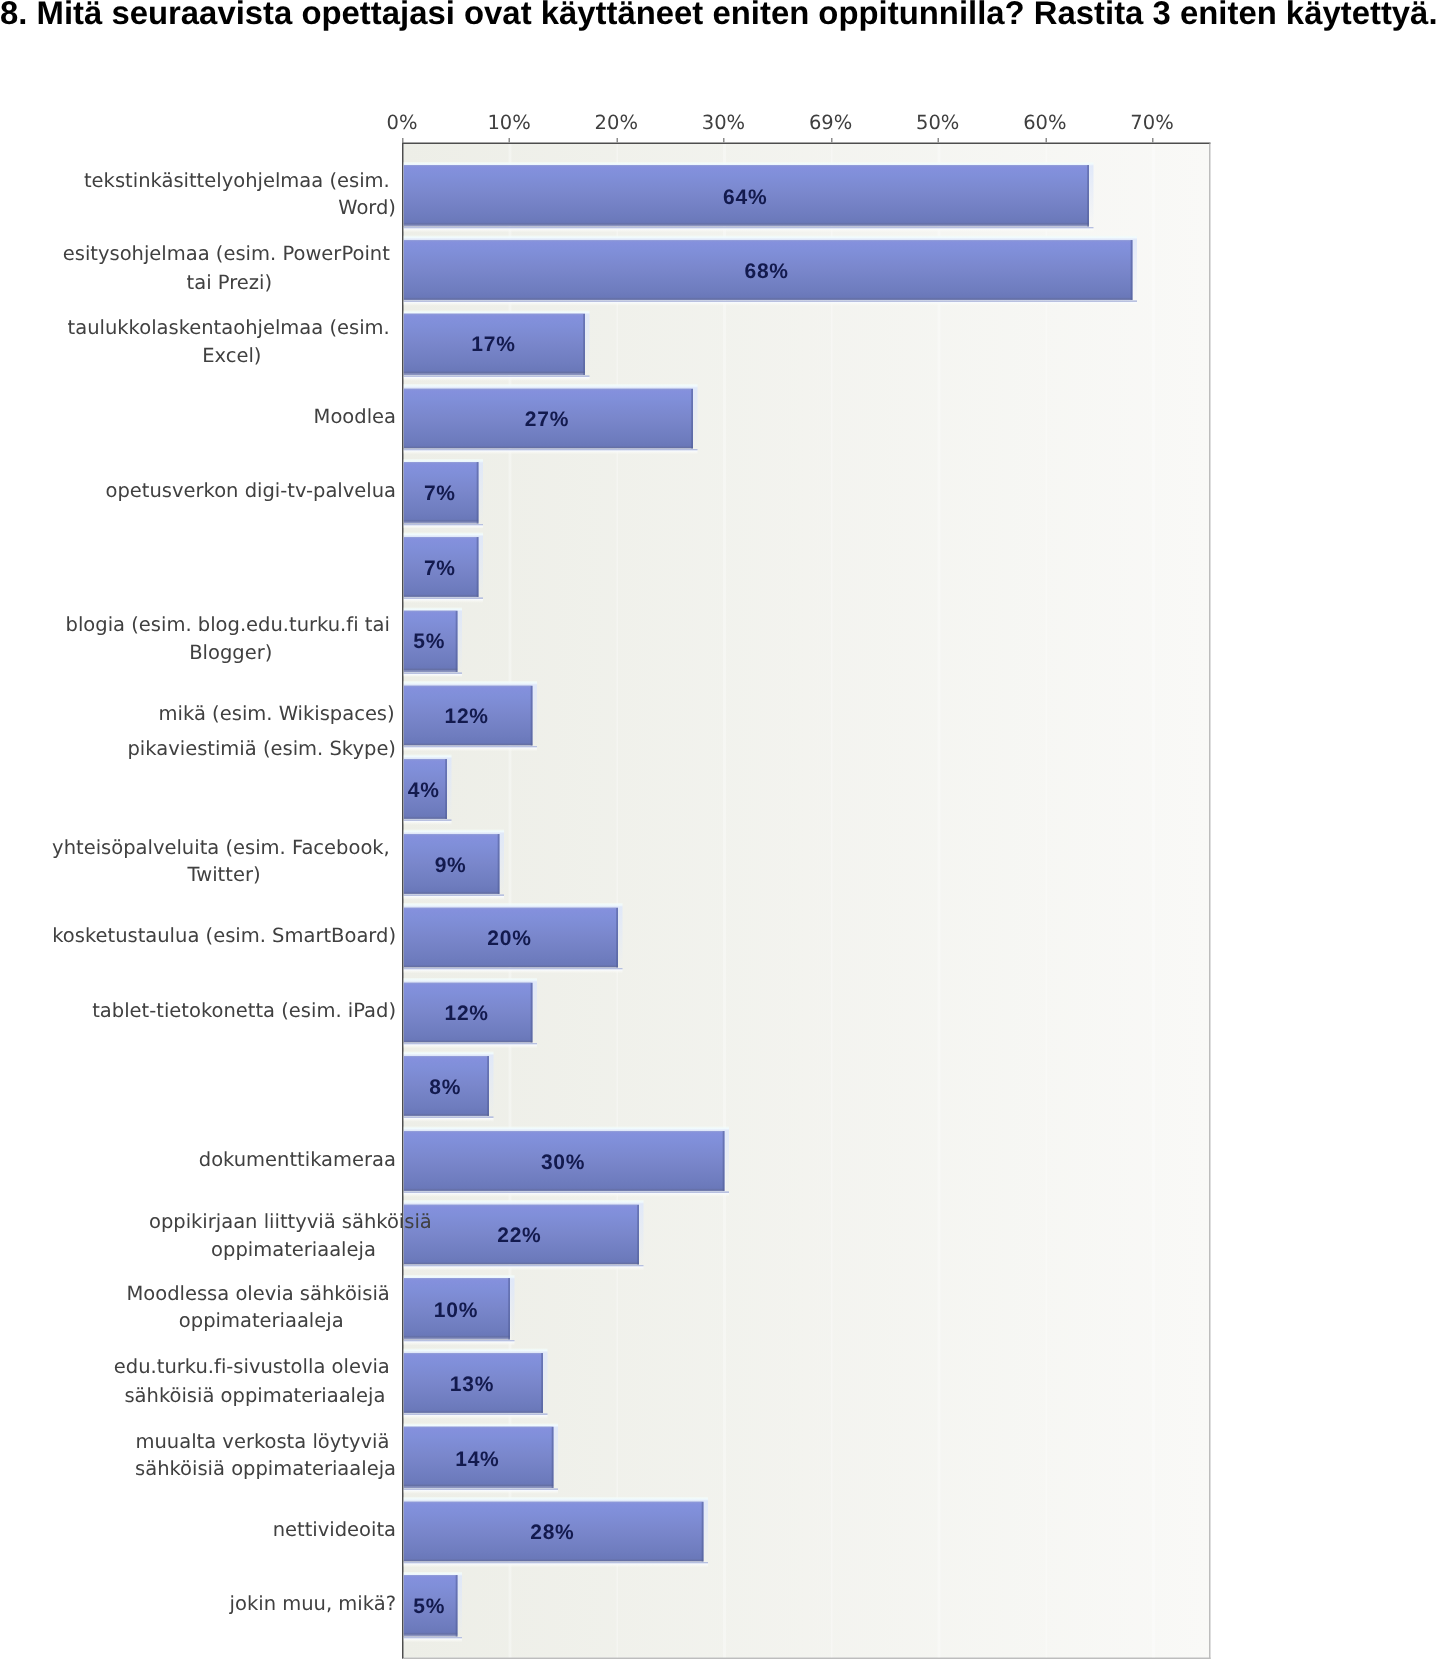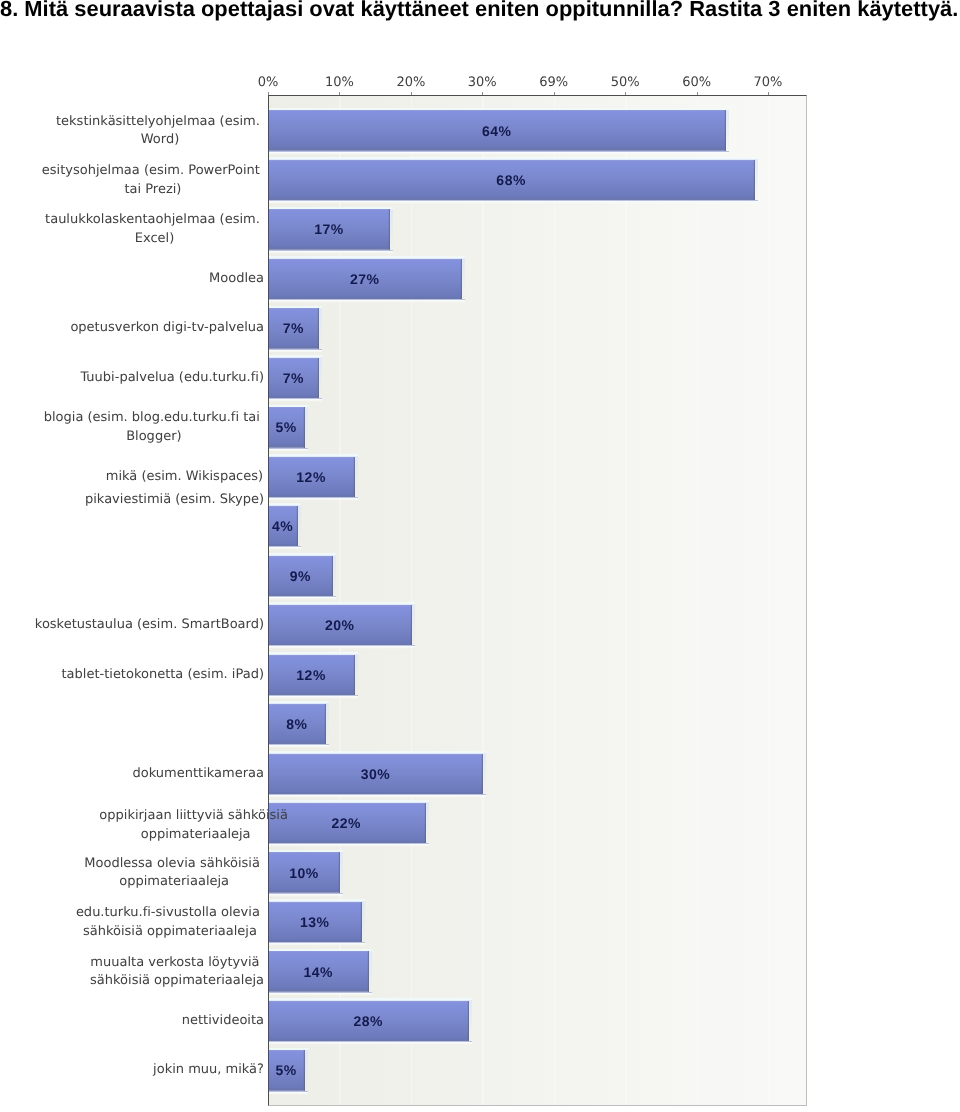--- a/index.html
+++ b/index.html
@@ -111,38 +111,38 @@
       <div class="xtick-label" style="left: 452.29px; top: 75px;">30%</div>
       <div class="tick" style="left: 553.72px; top: 92px;"></div>
       <div class="xtick-label" style="left: 523.72px; top: 75px;">69%</div>
       <div class="tick" style="left: 625.15px; top: 92px;"></div>
       <div class="xtick-label" style="left: 595.15px; top: 75px;">50%</div>
       <div class="tick" style="left: 696.58px; top: 92px;"></div>
       <div class="xtick-label" style="left: 666.58px; top: 75px;">60%</div>
       <div class="tick" style="left: 768.01px; top: 92px;"></div>
       <div class="xtick-label" style="left: 738.01px; top: 75px;">70%</div>
       <div class="bar-value" style="top: 122.55px; left: 268px; width: 457.152px;">64%</div>
-      <div class="cat-label-wrap" style="top: 130.55px; transform: translateY(-50%);"><span class="cat-label" style="width: 208.03px;">tekstinkäsittelyohjelmaa (esim.&nbsp;<br>Word)</span></div>
+      <div class="cat-label-wrap" style="top: 130.55px; transform: translateY(-50%);"><span class="cat-label" style="width: 208.03px; text-align: right;">tekstinkäsittelyohjelmaa (esim.&nbsp;<br>Word)</span></div>
       <div class="bar-value" style="top: 172.02px; left: 268px; width: 485.724px;">68%</div>
       <div class="cat-label-wrap" style="top: 180.02px; transform: translateY(-50%);"><span class="cat-label" style="width: 222.19px;">esitysohjelmaa (esim. PowerPoint&nbsp;<br>tai Prezi)</span></div>
       <div class="bar-value" style="top: 221.49px; left: 268px; width: 121.431px;">17%</div>
       <div class="cat-label-wrap" style="top: 229.49px; transform: translateY(-50%);"><span class="cat-label" style="width: 218.95px;">taulukkolaskentaohjelmaa (esim.&nbsp;<br>Excel)</span></div>
       <div class="bar-value" style="top: 270.96px; left: 268px; width: 192.861px;">27%</div>
       <div class="cat-label-wrap" style="top: 278.96px; transform: translateY(-50%);"><span class="cat-label" style="width: 54.95px;">Moodlea</span></div>
       <div class="bar-value" style="top: 320.43px; left: 268px; width: 50.001px;">7%</div>
       <div class="cat-label-wrap" style="top: 328.43px; transform: translateY(-50%);"><span class="cat-label" style="width: 193.64px;">opetusverkon digi-tv-palvelua</span></div>
       <div class="bar-value" style="top: 369.9px; left: 268px; width: 50.001px;">7%</div>
-      <div class="cat-label-wrap" style="top: 377.9px; transform: translateY(-50%);"><span class="cat-label" style="width: 183.61px;">Tuubi-palvelua (edu.turku.fi)</span></div>
       <div class="bar-value" style="top: 419.37px; left: 268px; width: 35.715px;">5%</div>
       <div class="cat-label-wrap" style="top: 427.37px; transform: translateY(-50%);"><span class="cat-label" style="width: 220.3px;">blogia (esim. blog.edu.turku.fi tai&nbsp;<br>Blogger)</span></div>
       <div class="bar-value" style="top: 468.84px; left: 268px; width: 85.716px;">12%</div>
       <div class="cat-label-wrap" style="top: 476.84px; transform: translateY(-50%);"><span class="cat-label" style="width: 159.17px;">mikä (esim. Wikispaces)</span></div>
       <div class="bar-value" style="top: 518.31px; left: 268px; width: 28.572px;">4%</div>
       <div class="cat-label-wrap" style="top: 500px; transform: translateY(-50%);"><span class="cat-label" style="width: 179.02px;">pikaviestimiä (esim. Skype)</span></div>
       <div class="bar-value" style="top: 567.78px; left: 268px; width: 64.287px;">9%</div>
+      <div class="cat-label-wrap" style="top: 575.78px; transform: translateY(-50%);"><span class="cat-label" style="width: 229.28px;">yhteisöpalveluita (esim. Facebook,&nbsp;<br>Twitter)</span></div>
       <div class="bar-value" style="top: 617.25px; left: 268px; width: 142.86px;">20%</div>
       <div class="cat-label-wrap" style="top: 625.25px; transform: translateY(-50%);"><span class="cat-label" style="width: 229.2px;">kosketustaulua (esim. SmartBoard)</span></div>
       <div class="bar-value" style="top: 666.72px; left: 268px; width: 85.716px;">12%</div>
       <div class="cat-label-wrap" style="top: 674.72px; transform: translateY(-50%);"><span class="cat-label" style="width: 202.56px;">tablet-tietokonetta (esim. iPad)</span></div>
       <div class="bar-value" style="top: 716.19px; left: 268px; width: 57.144px;">8%</div>
       <div class="bar-value" style="top: 765.66px; left: 268px; width: 214.29px;">30%</div>
       <div class="cat-label-wrap" style="top: 773.66px; transform: translateY(-50%);"><span class="cat-label" style="width: 131.5px;">dokumenttikameraa</span></div>
       <div class="bar-value" style="top: 815.13px; left: 268px; width: 156px;">22%</div>
       <div class="cat-label-wrap" style="top: 825px; transform: translateY(-50%); padding-left: 28px;"><span class="cat-label" style="width: 192.7px;">oppikirjaan liittyviä sähköisiä&nbsp;<br>oppimateriaaleja</span></div>
       <div class="bar-value" style="top: 864.6px; left: 268px; width: 71.43px;">10%</div>

